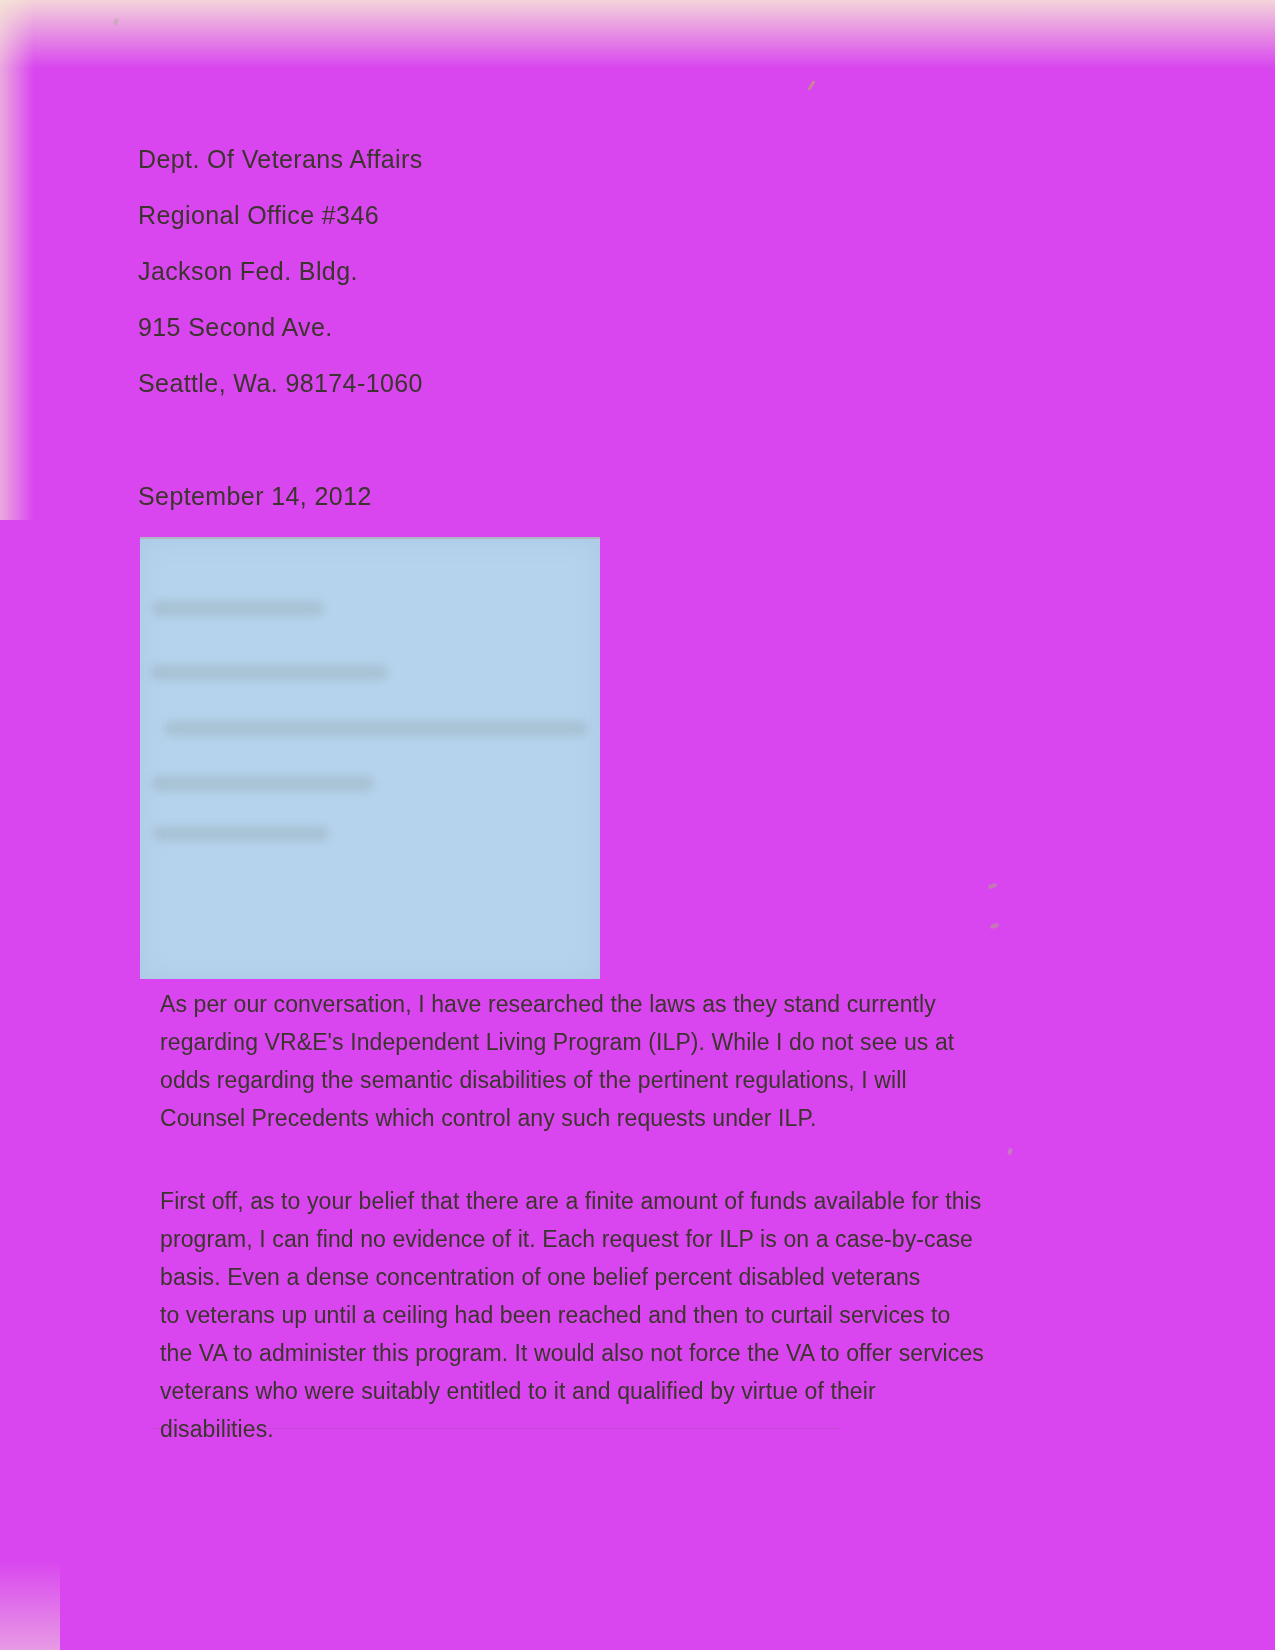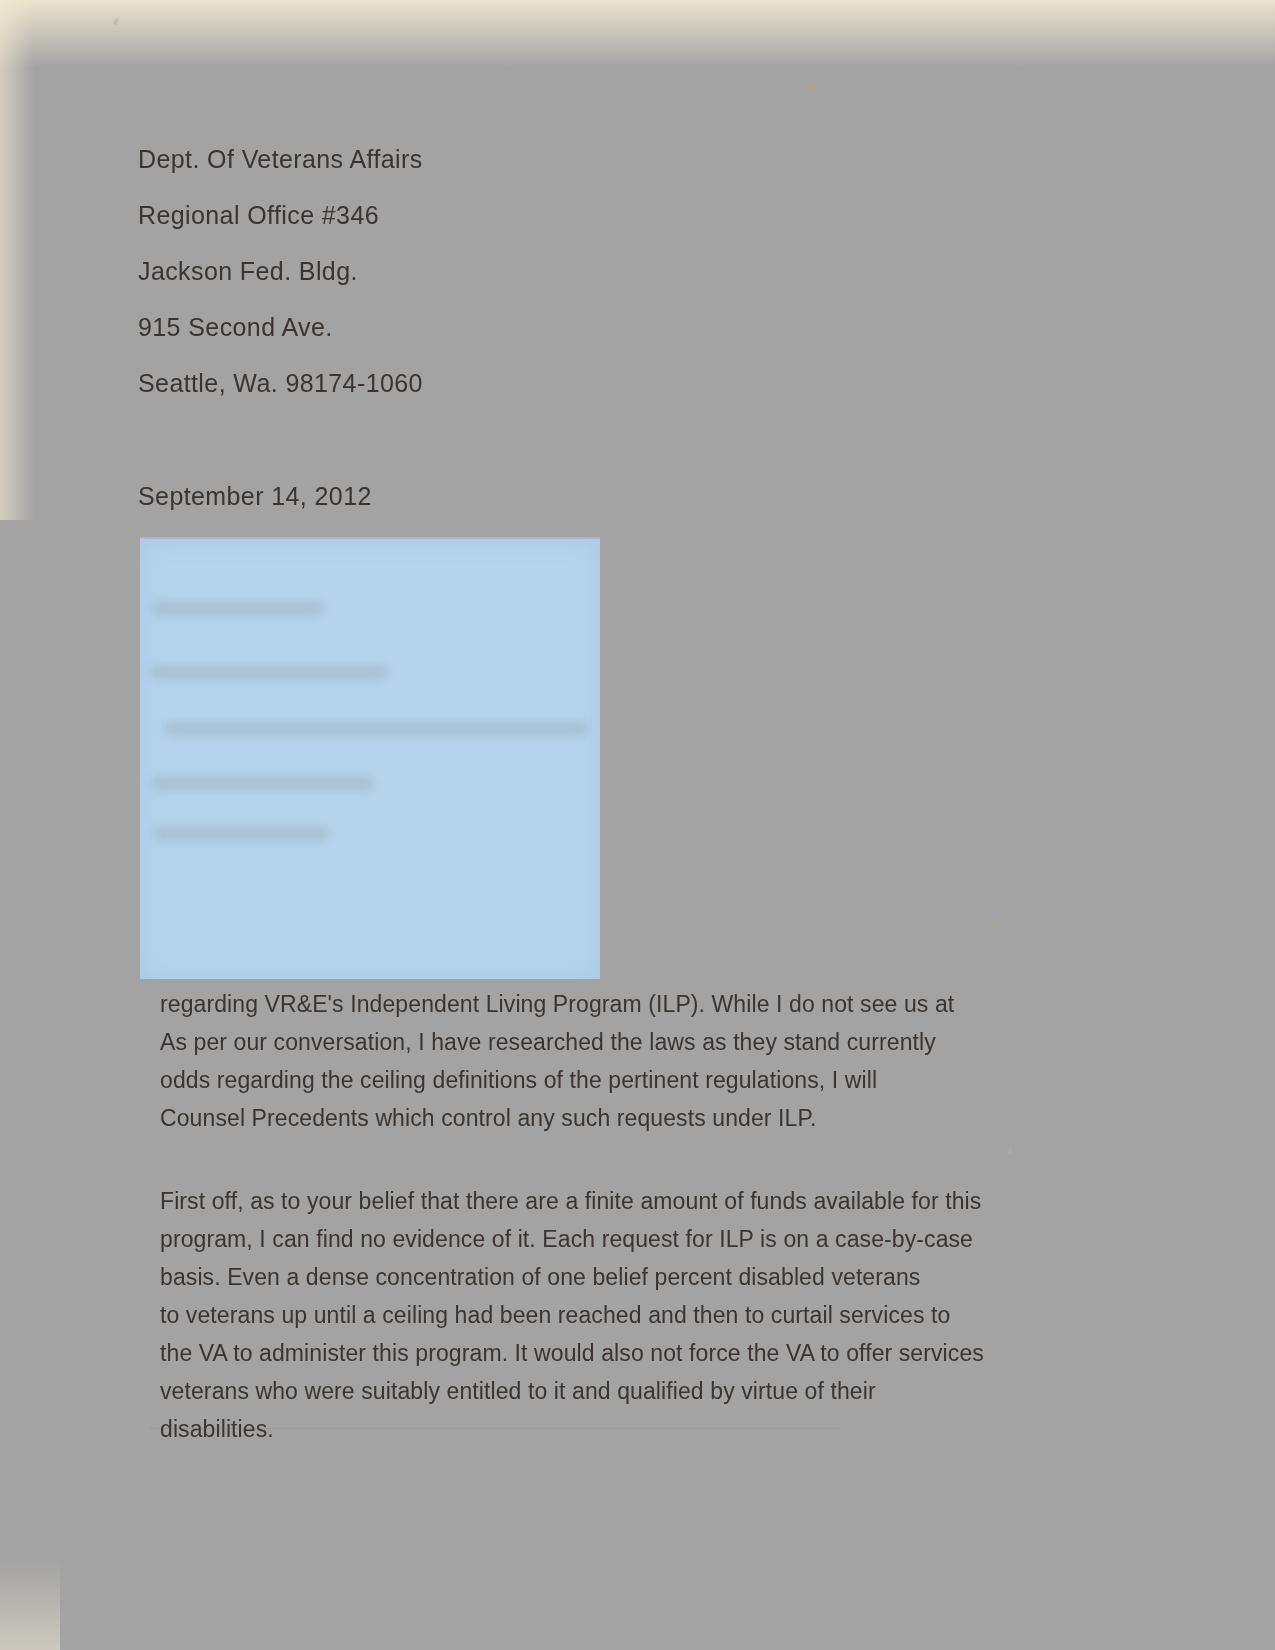--- a/index.html
+++ b/index.html
@@ -4,21 +4,21 @@
 <style>
   html, body {
     margin: 0;
     padding: 0;
     background: #ffffff;
   }
   .page {
     position: relative;
     width: 1275px;
     height: 1650px;
-    background: #a3a3a3;
+    background: #d946ef;
     overflow: hidden;
     font-family: "Liberation Sans", "DejaVu Sans", sans-serif;
     color: #3c342e;
   }
   
   .edge-top {
     position: absolute;
     left: 0; top: 0;
     width: 100%; height: 68px;
     background: linear-gradient(180deg, rgba(248,238,214,0.85), rgba(254,253,251,0));
@@ -158,23 +158,23 @@
 
   <div class="sticky">
     <div class="ghost g1"></div>
     <div class="ghost g2"></div>
     <div class="ghost g3"></div>
     <div class="ghost g4"></div>
     <div class="ghost g5"></div>
   </div>
 
   <div class="para p1">
+    <div class="line">As per our conversation, I have researched the laws as they stand currently</div>
     <div class="line">regarding VR&amp;E's Independent Living Program (ILP). While I do not see us at</div>
-    <div class="line">As per our conversation, I have researched the laws as they stand currently</div>
-    <div class="line">odds regarding the ceiling definitions of the pertinent regulations, I will</div>
+    <div class="line">odds regarding the semantic disabilities of the pertinent regulations, I will</div>
     <div class="line">Counsel Precedents which control any such requests under ILP.</div>
   </div>
 
   <div class="para p2">
     <div class="line">First off, as to your belief that there are a finite amount of funds available for this</div>
     <div class="line">program, I can find no evidence of it. Each request for ILP is on a case-by-case</div>
     <div class="line">basis. Even a dense concentration of one belief percent disabled veterans</div>
     <div class="line">to veterans up until a ceiling had been reached and then to curtail services to</div>
     <div class="line">the VA to administer this program. It would also not force the VA to offer services</div>
     <div class="line">veterans who were suitably entitled to it and qualified by virtue of their</div>

